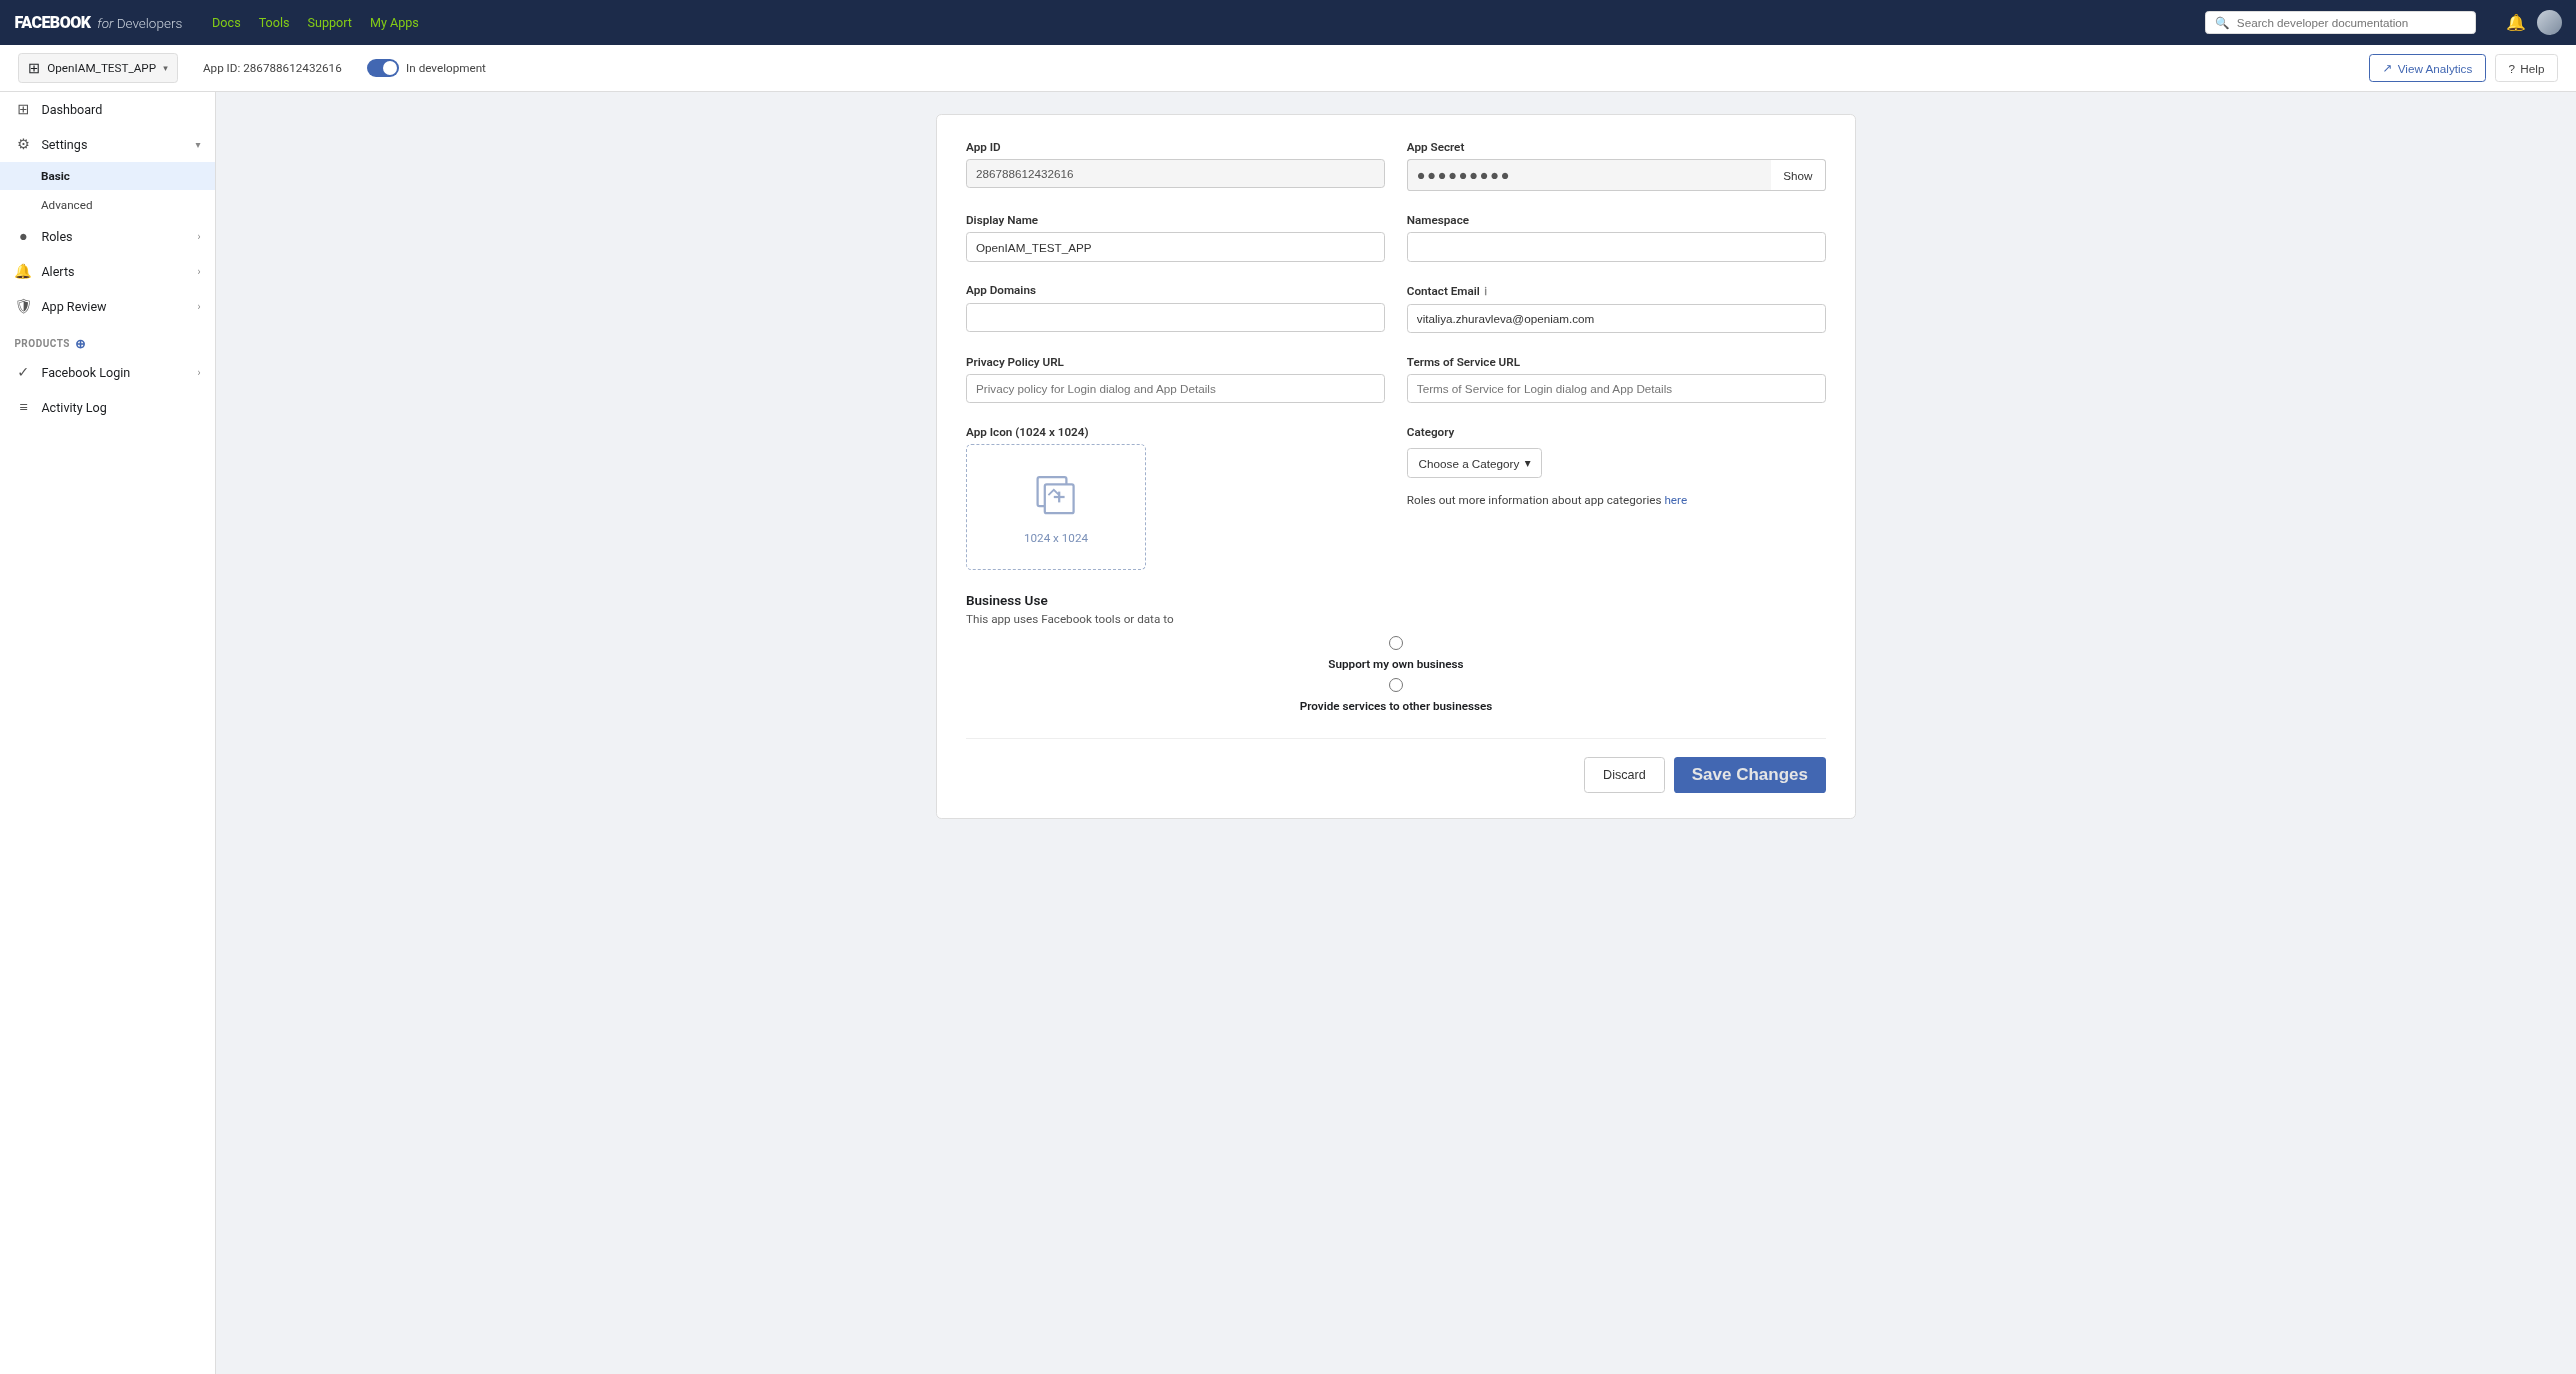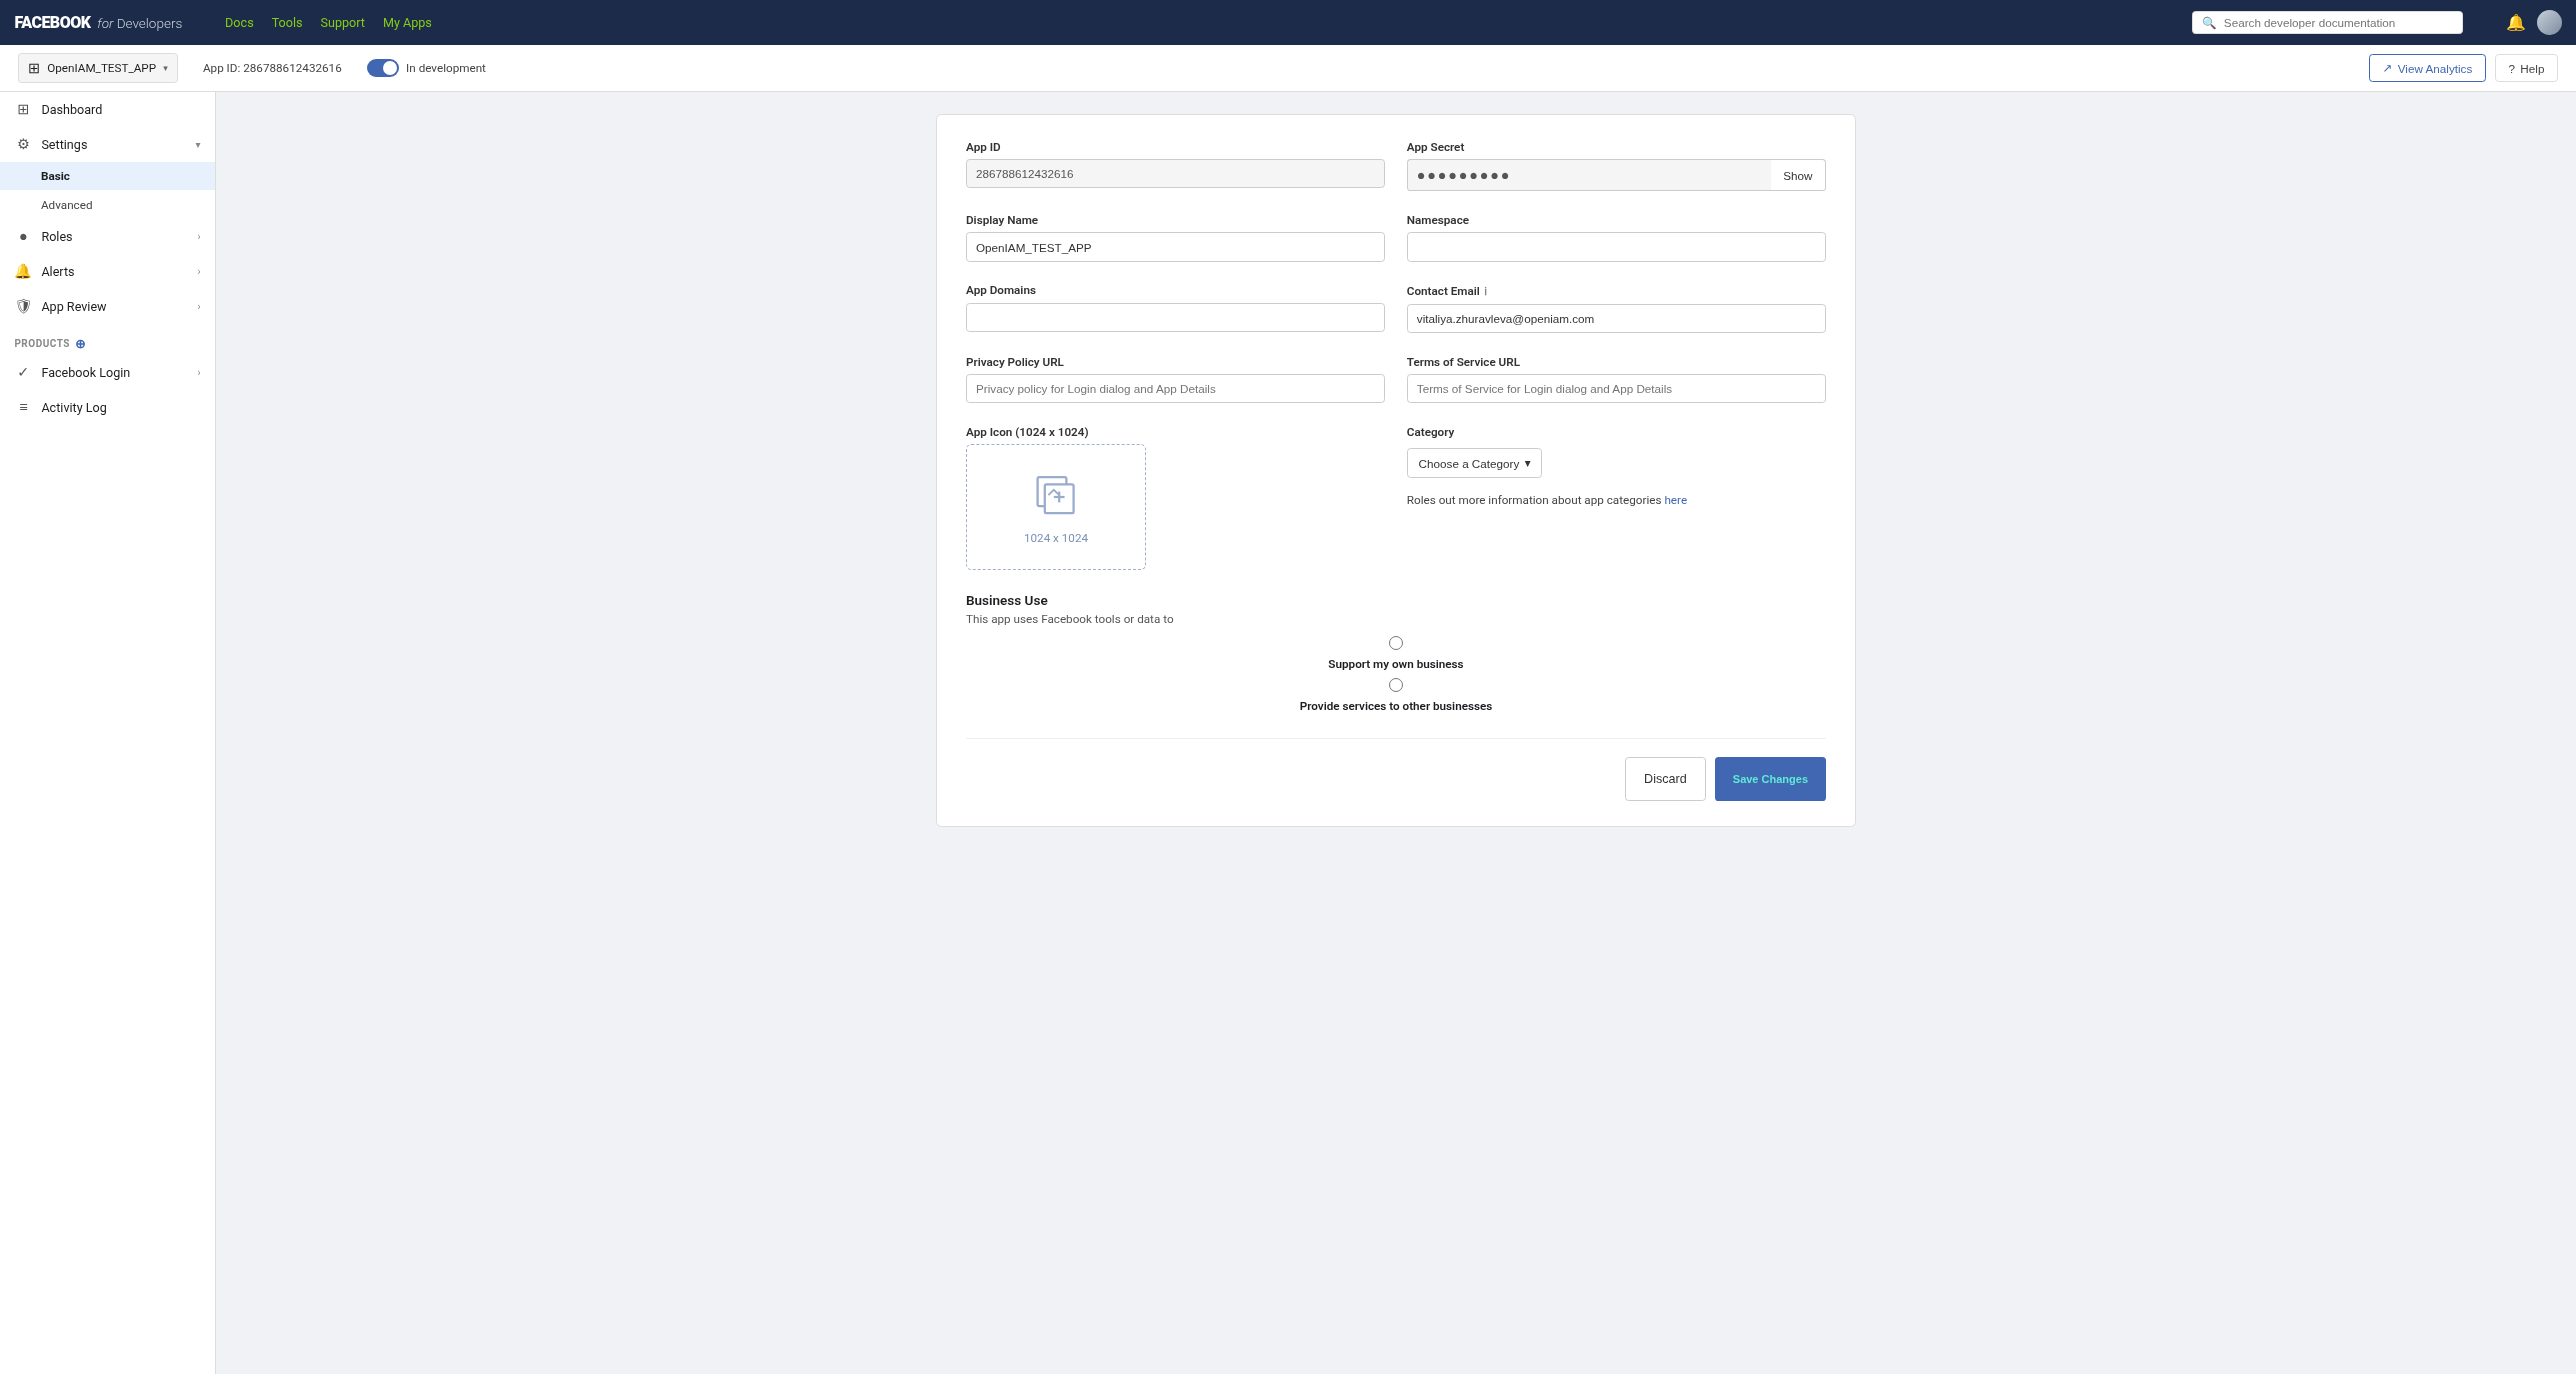--- a/index.html
+++ b/index.html
@@ -5,21 +5,21 @@
     * { box-sizing: border-box; margin: 0; padding: 0; }
     body { font-family: -apple-system, BlinkMacSystemFont, 'Segoe UI', Roboto, Arial, sans-serif; background: #f0f2f5; font-size: 12.6px; color: #1c1e21; }
 
     
     .top-nav {
       background: #1c2b4a;
       display: flex;
       align-items: center;
       height: 45px;
       padding: 0 14.4px;
-      gap: 32px;
+      gap: 19px;
       position: fixed;
       top: 0; left: 0; right: 0;
       z-index: 100;
     }
     .logo-area {
       display: flex;
       align-items: center;
       gap: 0;
       color: white;
       font-size: 14.4px;
@@ -303,23 +303,23 @@
       background: white;
       padding: 8px 18px;
       font-size: 12.6px;
       color: #333;
       cursor: pointer;
     }
     .btn-save {
       border: none;
       border-radius: 3.6px;
       background: #4267b2;
-      color: #5eead4;
-      padding: 16px 18px;
-      font-size: 11px;
+      color: #e5e5e5;
+      padding: 8px 18px;
+      font-size: 17px;
       font-weight: 600;
       cursor: pointer;
     }
 
     .dot-password { letter-spacing: 1.8px; font-size: 14.4px; color: #555; }
   </style>
 </head>
 <body>
 
 <nav class="top-nav">

